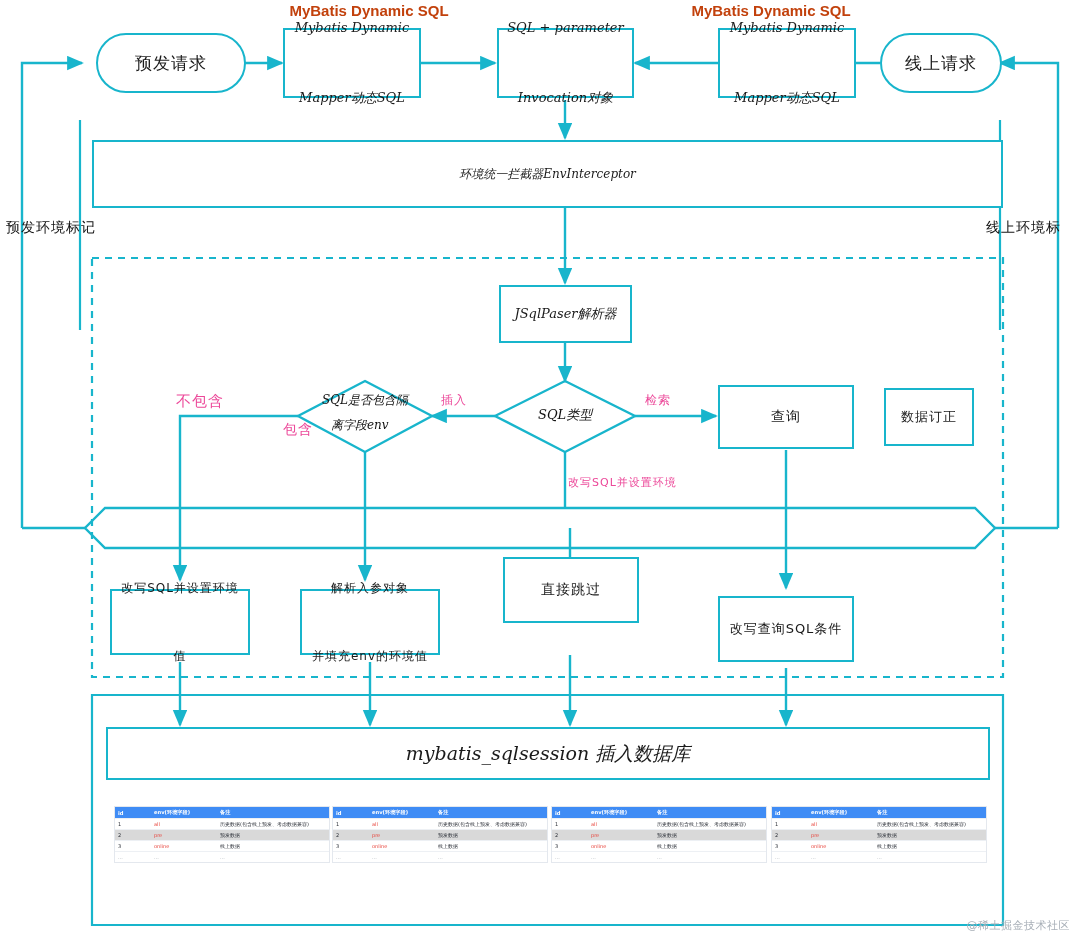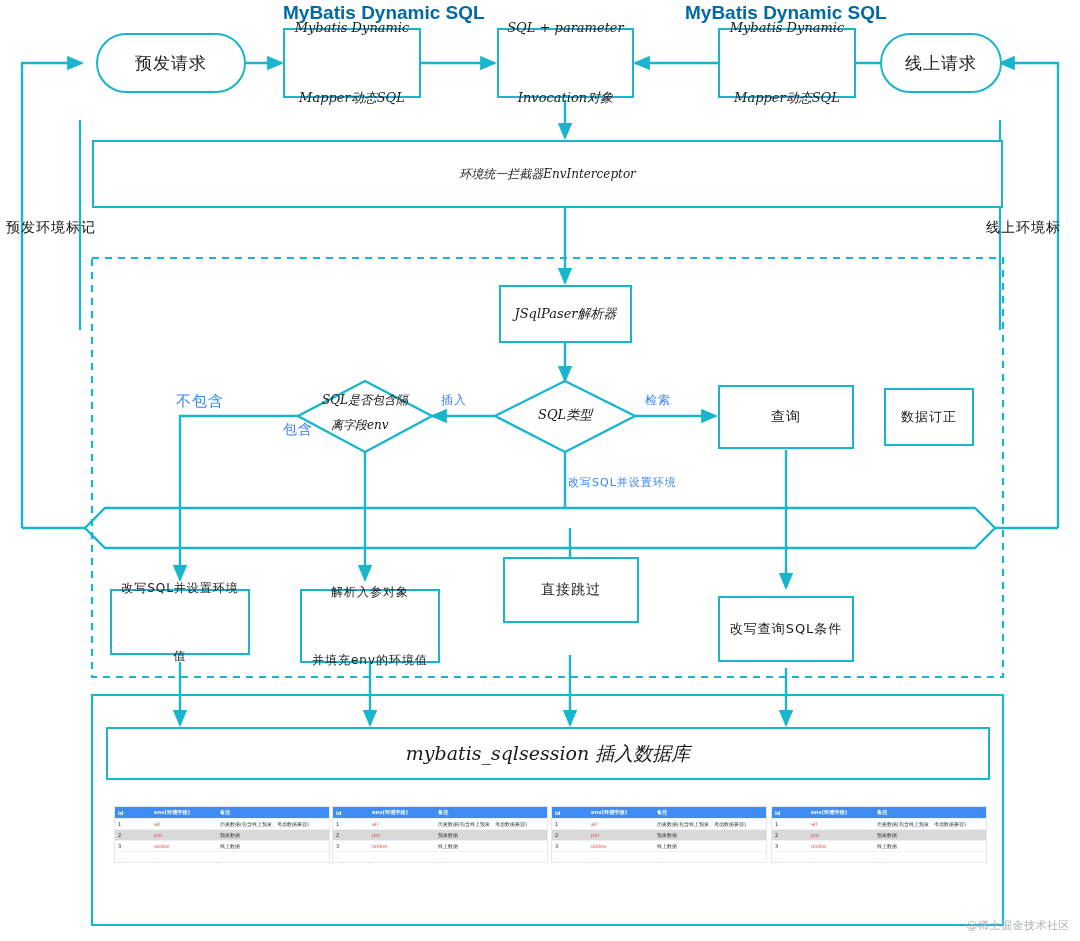--- a/index.html
+++ b/index.html
@@ -12,25 +12,25 @@
 
   .node{position:absolute;box-sizing:border-box;display:flex;flex-direction:column;
         align-items:center;justify-content:center;text-align:center;background:#fff;
         color:#1a1a1a;}
   .rect{border:2px solid #18b5cc;gap:48px;}
   .stadium{border:2px solid #18b5cc;border-radius:999px;}
   .hand{font-family:"DejaVu Serif","Liberation Serif",serif;font-style:italic;}
   .cn{font-family:"DejaVu Sans","Liberation Sans",sans-serif;font-style:normal;
       letter-spacing:1px;}
 
-  .title-blue{position:absolute;color:#0369a1;font-weight:bold;font-size:19px;
+  .title-blue{position:absolute;color:#c2410c;font-weight:bold;font-size:15px;
               font-family:"Liberation Sans","DejaVu Sans",sans-serif;
               white-space:nowrap;text-align:center;}
 
-  .edge-label{position:absolute;font-size:13px;color:#3b82f6;white-space:nowrap;
+  .edge-label{position:absolute;font-size:13px;color:#ec4899;white-space:nowrap;
               font-family:"DejaVu Sans","Liberation Sans",sans-serif;letter-spacing:1px;}
   .edge-label.sm{font-size:12px;}
   .side-label{position:absolute;font-size:14px;color:#111;white-space:nowrap;
               font-family:"DejaVu Sans","Liberation Sans",sans-serif;letter-spacing:1px;}
 
   .diamond-text{position:absolute;font-size:12px;color:#111;white-space:nowrap;
                 font-family:"DejaVu Serif","Liberation Serif",serif;font-style:italic;}
 
   
   .dtable{position:absolute;border-collapse:collapse;font-size:5px;
@@ -169,21 +169,21 @@
 
   <div class="node rect" style="left:110px;top:589px;width:140px;height:66px;">
     <span class="cn" style="font-size:12px;line-height:20px;">改写SQL并设置环境</span>
     <span class="cn" style="font-size:12px;line-height:20px;">值</span>
   </div>
 
   <div class="node rect" style="left:884px;top:388px;width:90px;height:58px;">
     <span class="cn" style="font-size:13px;">数据订正</span>
   </div>
 
-  <div class="node rect" style="left:300px;top:589px;width:140px;height:74px;">
+  <div class="node rect" style="left:300px;top:589px;width:140px;height:66px;">
     <span class="cn" style="font-size:12px;line-height:20px;">解析入参对象</span>
     <span class="cn" style="font-size:12px;line-height:20px;">并填充env的环境值</span>
   </div>
 
   <div class="node rect" style="left:503px;top:557px;width:136px;height:66px;">
     <span class="cn" style="font-size:14px;">直接跳过</span>
   </div>
 
   <div class="node rect" style="left:718px;top:596px;width:136px;height:66px;">
     <span class="cn" style="font-size:13px;">改写查询SQL条件</span>

